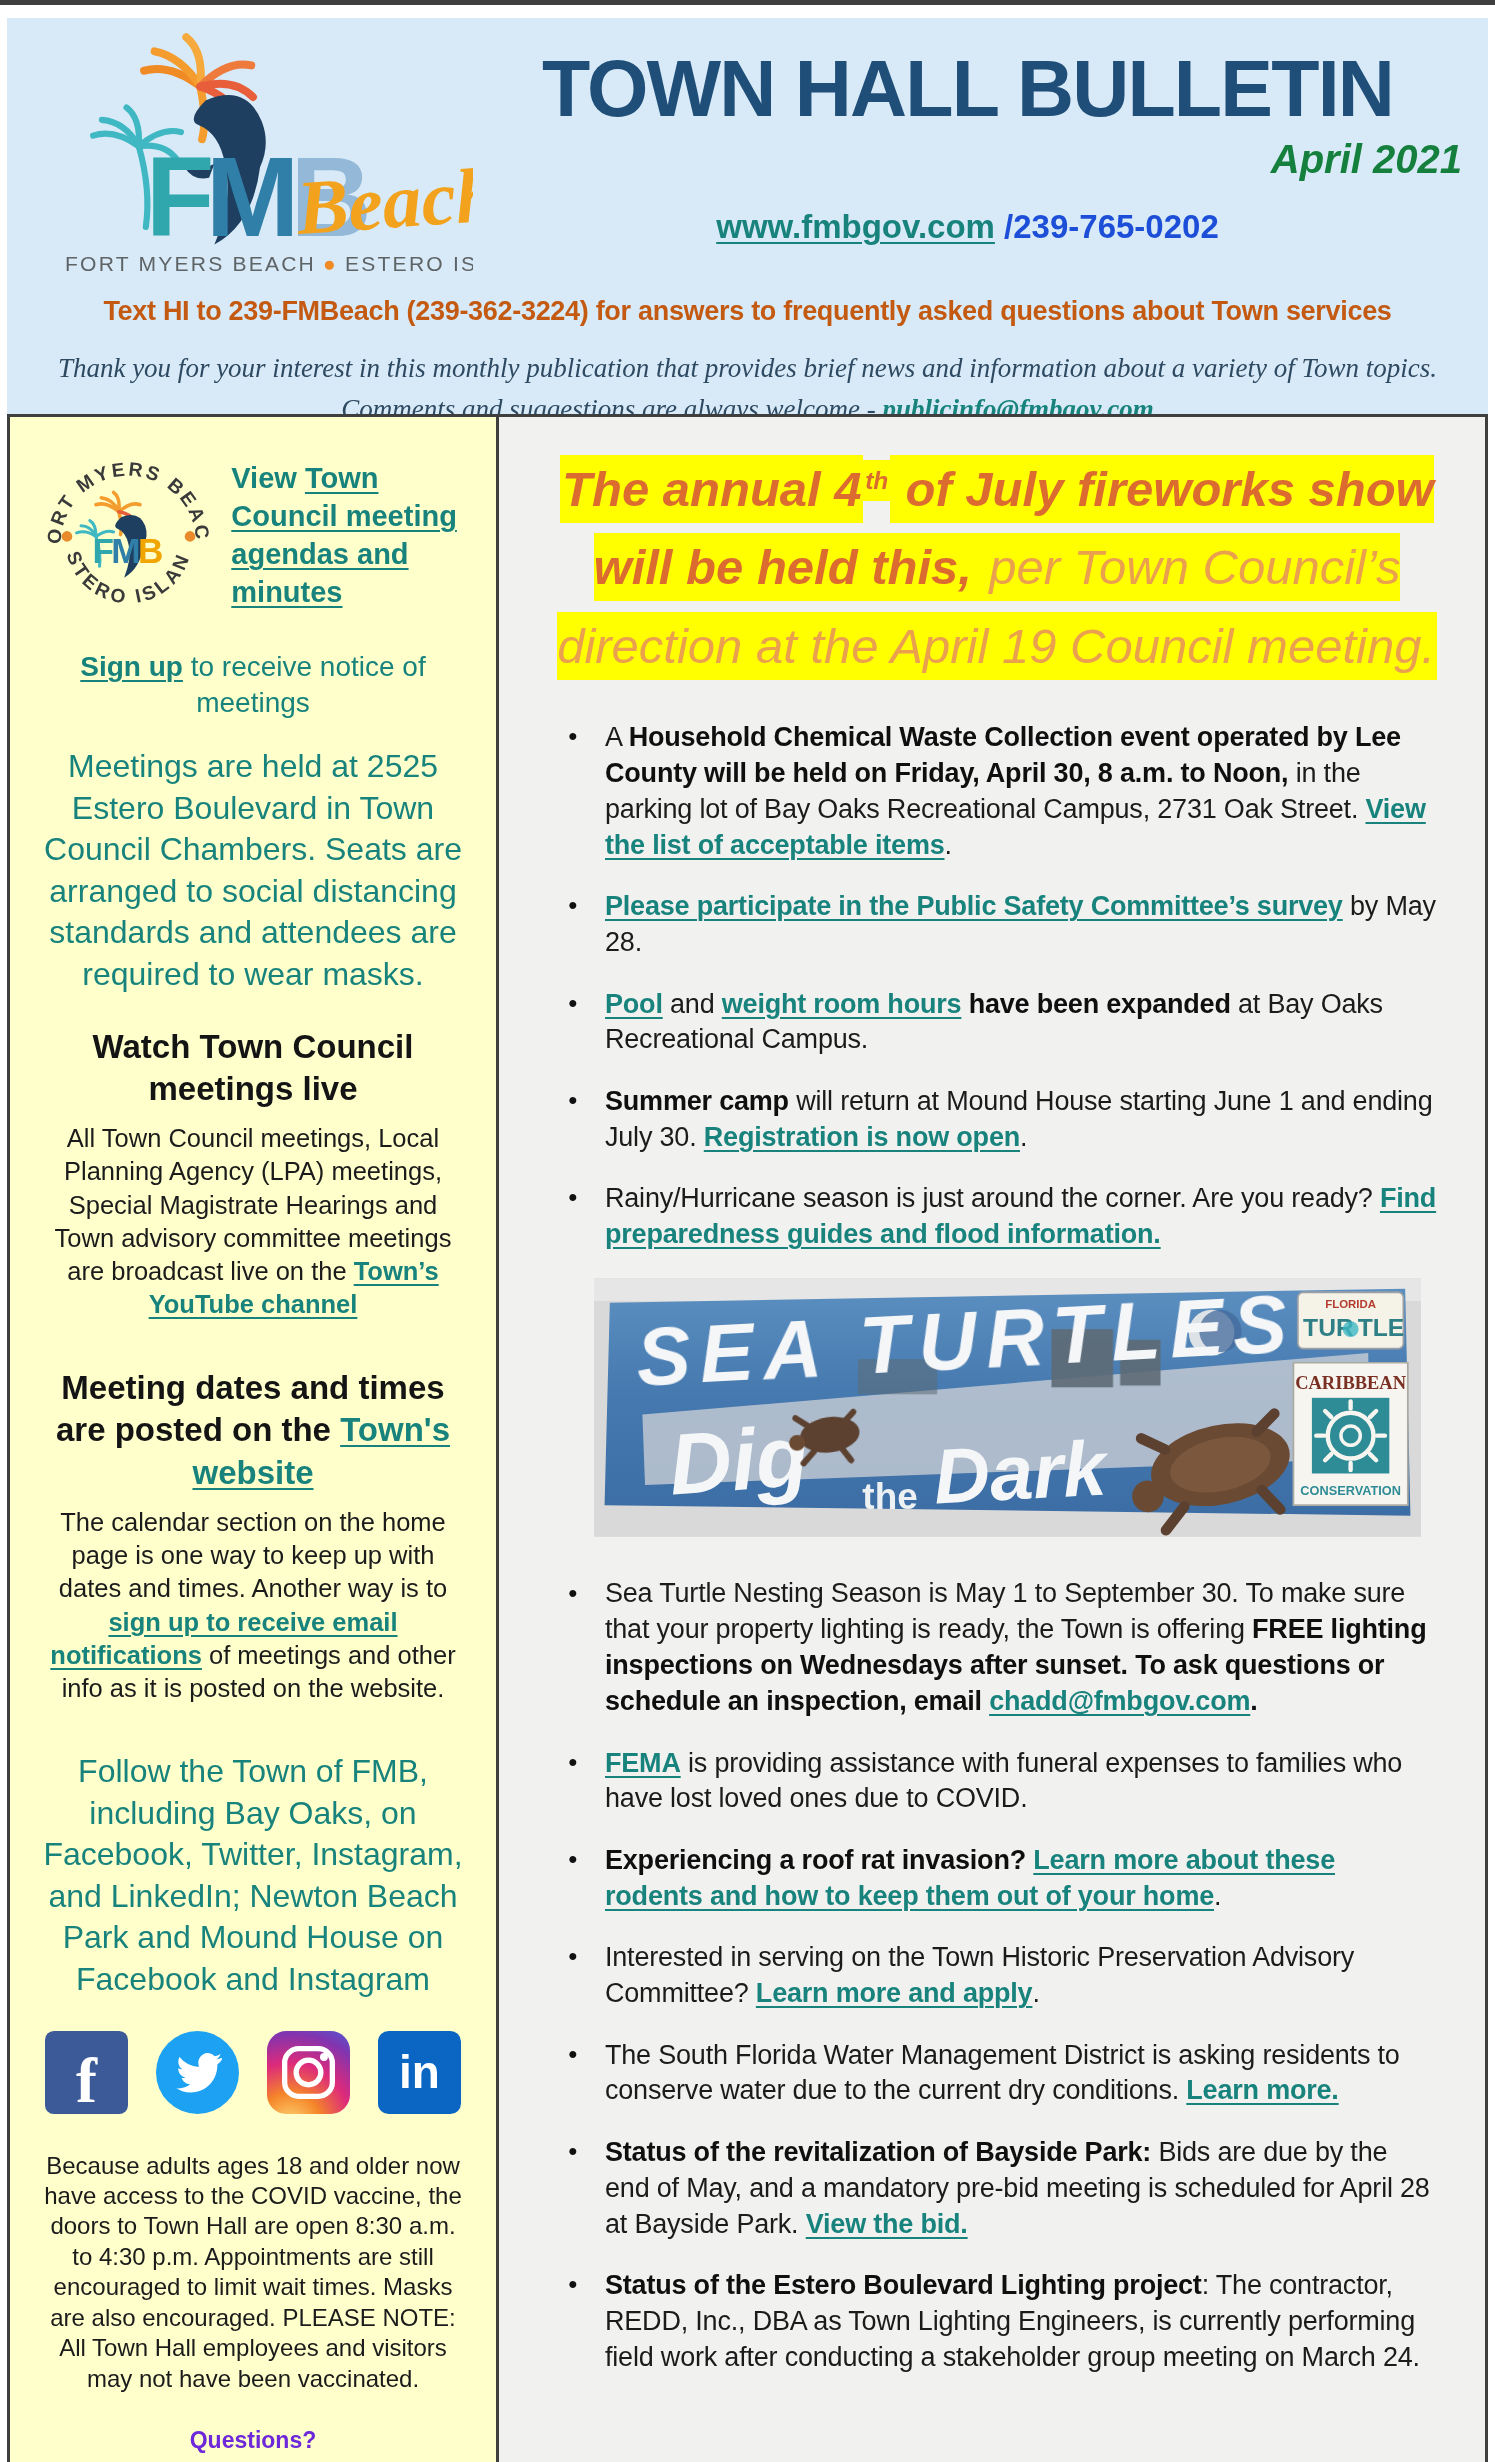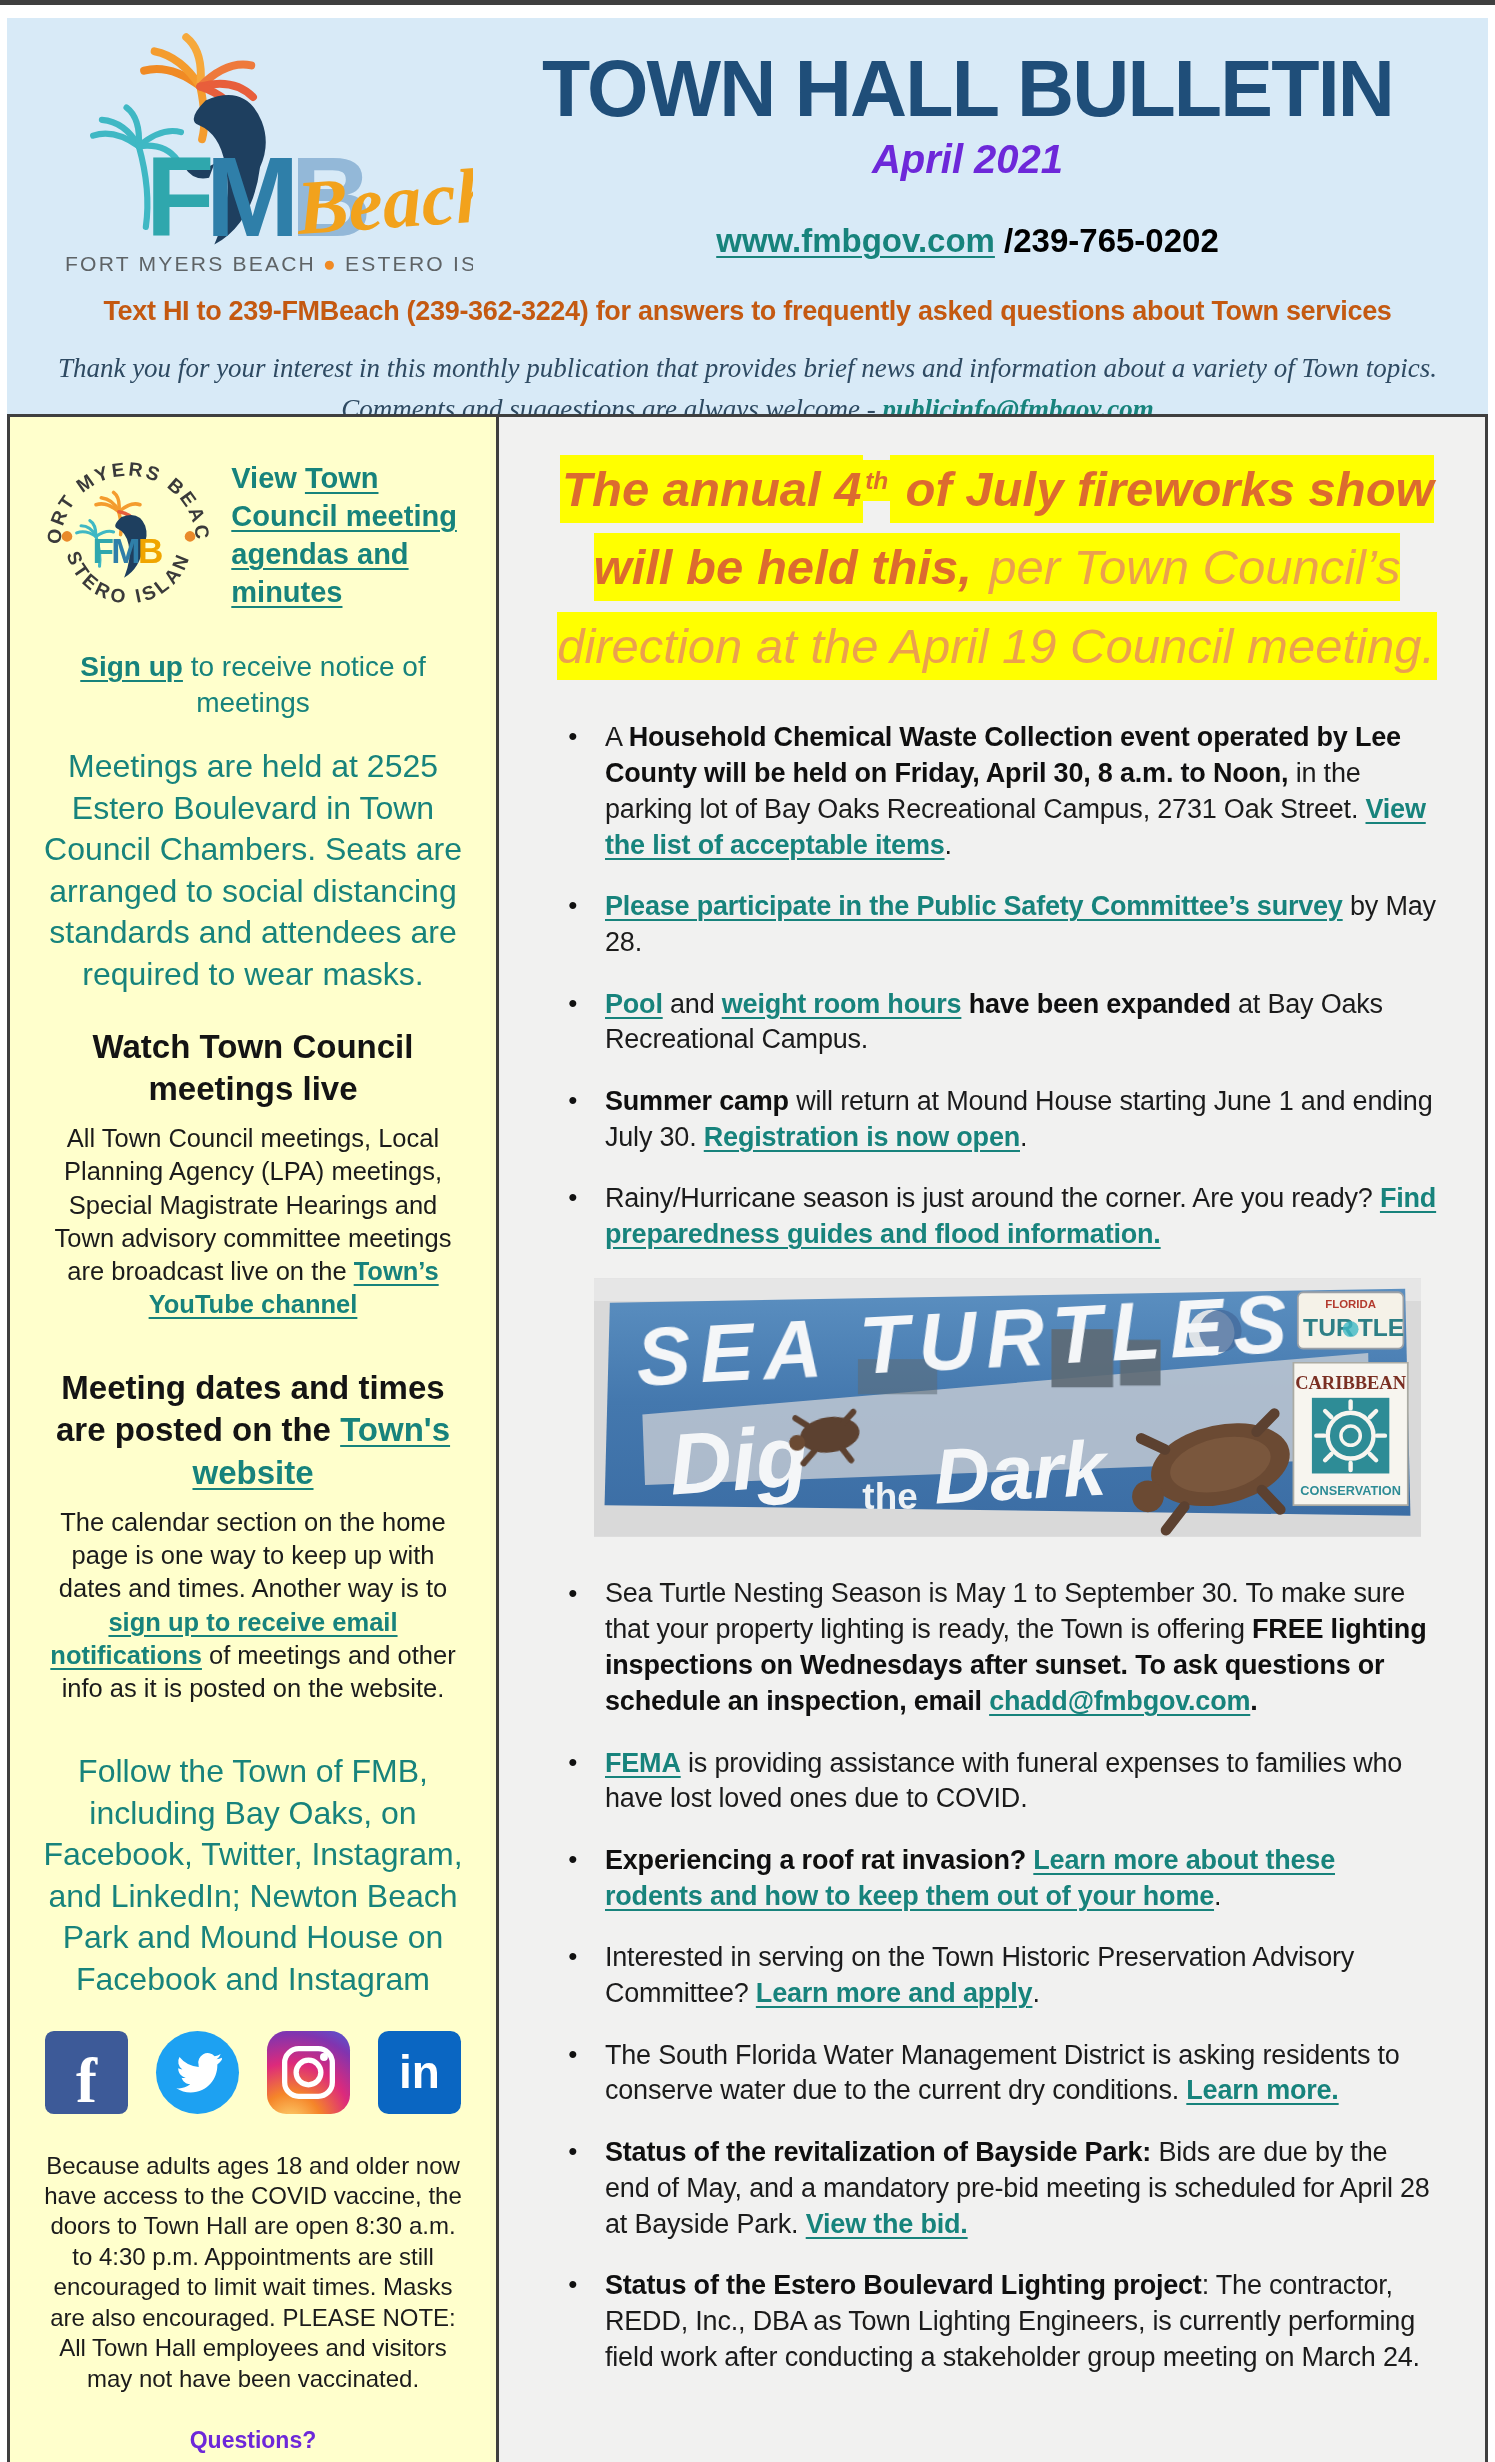--- a/index.html
+++ b/index.html
@@ -4,23 +4,23 @@
 <style>
   html,body{margin:0;padding:0;background:#ffffff;font-family:"Liberation Sans",sans-serif;}
   .page{position:relative;width:1495px;height:2462px;background:#ffffff;overflow:hidden;box-sizing:border-box;}
   .topbar{height:5.3px;background:#3F3F3F;}
   
   .header{margin:12.3px 7px 0;background:#D8EAF7;padding:14px 26px 10.6px;box-sizing:border-box;height:396px;overflow:hidden;}
   .header-row{display:flex;}
   .logo-wrap{width:440px;flex:none;}
   .header-right{flex:1;text-align:center;padding-top:8.8px;}
   .title{color:#1F4E79;font-size:79px;font-weight:900;letter-spacing:-1.8px;line-height:1.02;margin:8.8px 0 7px;}
-  .subtitle{color:#6d28d9;font-size:40px;font-weight:700;font-style:italic;margin:0 0 40px;}
+  .subtitle{color:#15803d;font-size:40px;font-weight:700;font-style:italic;margin:0 0 26px;text-align:right;}
   .siteline{font-size:33px;font-weight:700;margin:0;}
-  .seg-phone{color:#000000;}
+  .seg-phone{color:#1d4ed8;}
   .banner{color:#C45911;font-size:27px;font-weight:700;text-align:center;margin:8.8px 0 0;letter-spacing:-0.3px;}
   .intro{font-family:"Liberation Serif",serif;font-style:italic;font-size:27px;color:#2E4A62;text-align:center;max-width:1381px;margin:21px auto 0;line-height:1.5;}
   .intro .seg-link{font-weight:700;}
   
   .columns{display:flex;margin:0 7px;border-top:3.5px solid #3F3F3F;height:2049px;box-sizing:border-box;}
   .sidebar{width:492px;flex:none;background:#FFFFCC;border-left:3.5px solid #3F3F3F;border-right:3.5px solid #3F3F3F;box-sizing:border-box;padding:21px 28px;text-align:center;overflow:hidden;}
   .main{flex:1;background:#F1F1F0;border-right:3.5px solid #3F3F3F;box-sizing:border-box;padding:19.3px 39px 0 49px;overflow:hidden;}
   
   .seal-row{display:flex;align-items:center;gap:12.3px;margin:7px 0 23px;text-align:left;}
   .seal{width:181px;height:181px;flex:none;}

